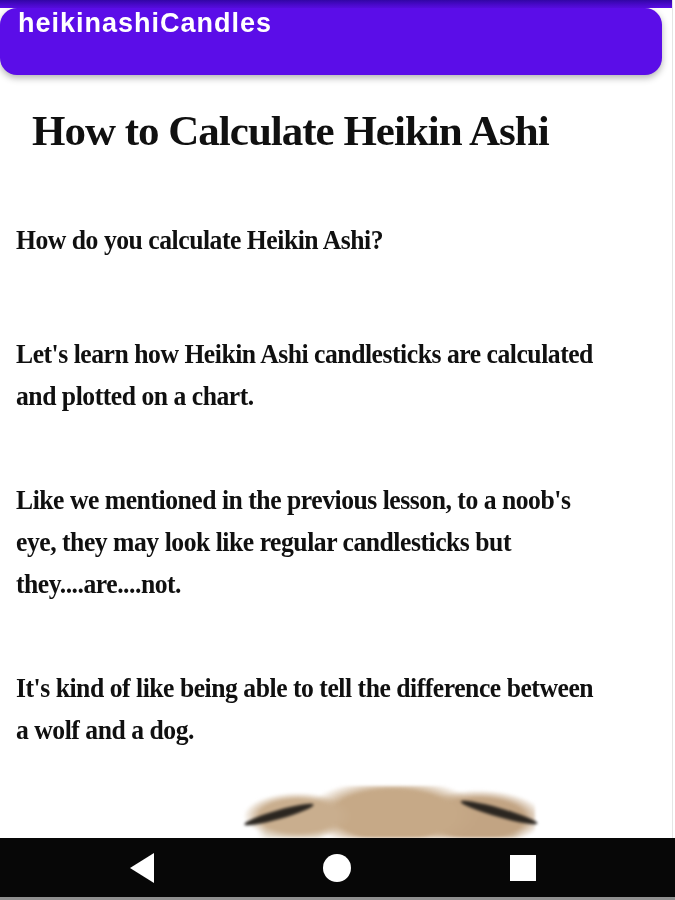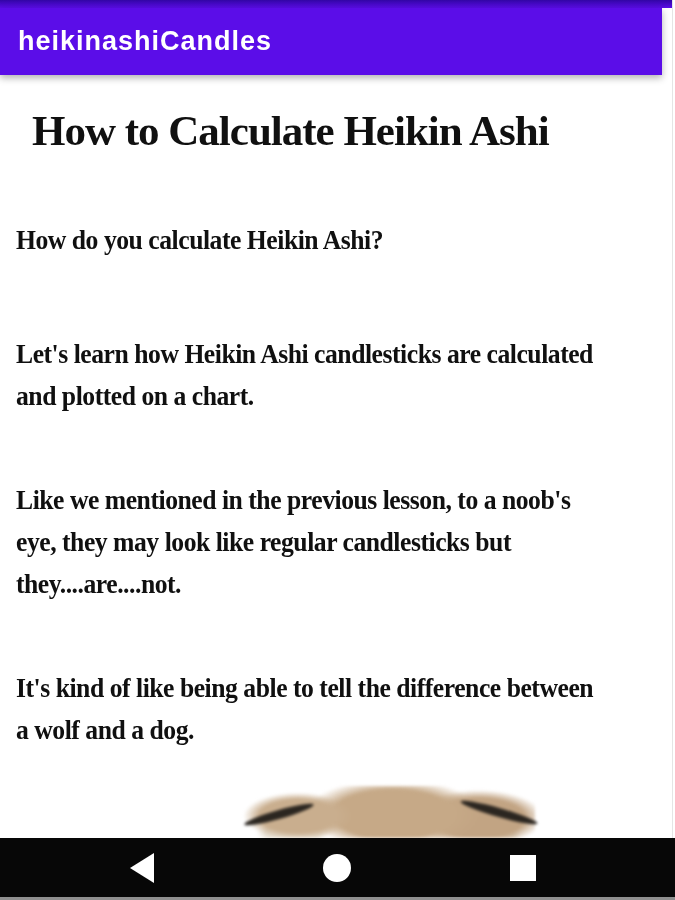--- a/index.html
+++ b/index.html
@@ -7,22 +7,22 @@
     position:relative; width:675px; height:900px; background:#ffffff;
     overflow:hidden; font-family:"Liberation Serif", serif;
   }
   .screen::after{
     content:""; position:absolute; top:0; right:2px; bottom:0; width:1px;
     background:rgba(0,0,0,0.10); pointer-events:none;
   }
   
   .status-bar{ height:8px; margin-right:3px; background:linear-gradient(#3205a5,#5b0de8); }
   .app-bar{
-    height:67px; margin-right:13px; background:#5b0de8; display:flex; align-items:center;
-    padding-left:18px; box-shadow:0 3px 7px rgba(0,0,0,0.30); position:relative; z-index:2;
+    height:67px; margin-right:13px; background:#5b0de8; display:flex; 
+    padding-left:18px; box-shadow:0 3px 7px rgba(0,0,0,0.30); position:relative; z-index:2;border-radius:17px;
   }
   .app-title{
     color:#ffffff; font-family:"Liberation Sans", sans-serif; font-weight:bold;
     font-size:27px; letter-spacing:1px;
   }
   
   .content{ position:relative; padding:16px 30px 0 16px; z-index:1; }
   .content h1{
     margin:16px; color:#101010; font-weight:bold; font-size:43px; line-height:48px;
     letter-spacing:-1px; font-family:"Liberation Serif", serif; white-space:nowrap;

